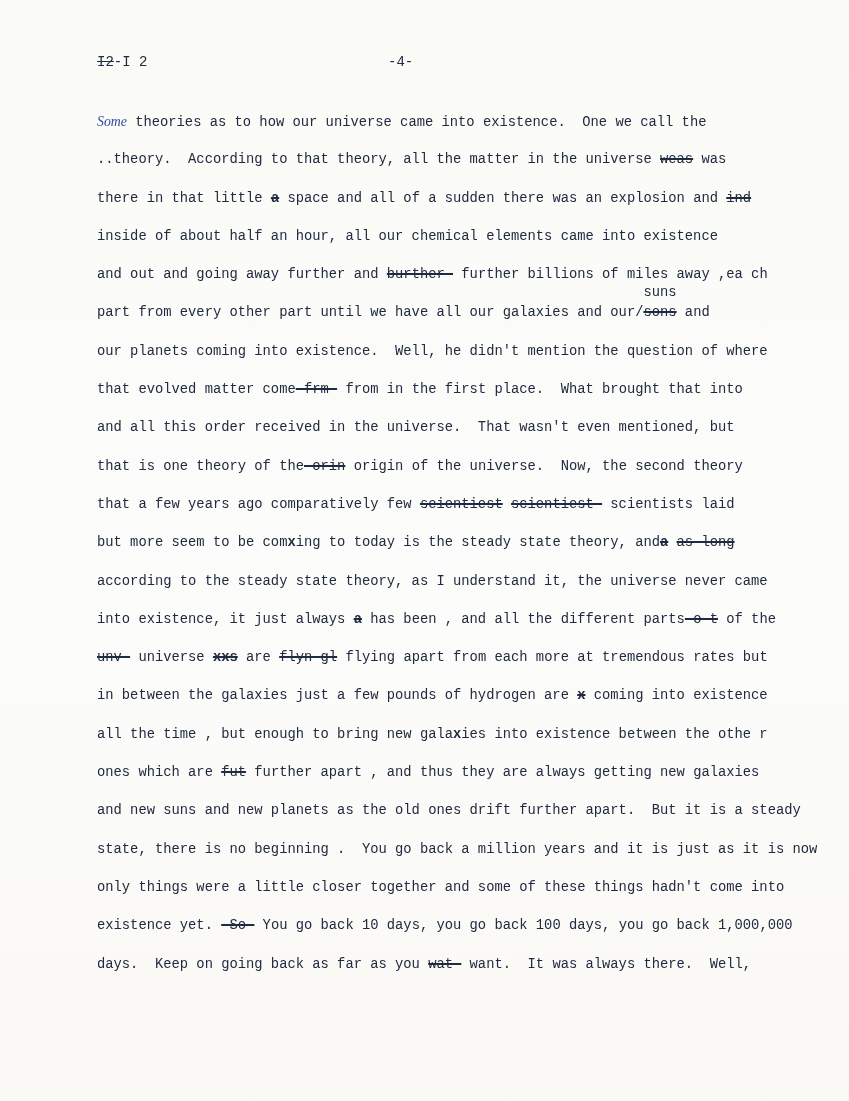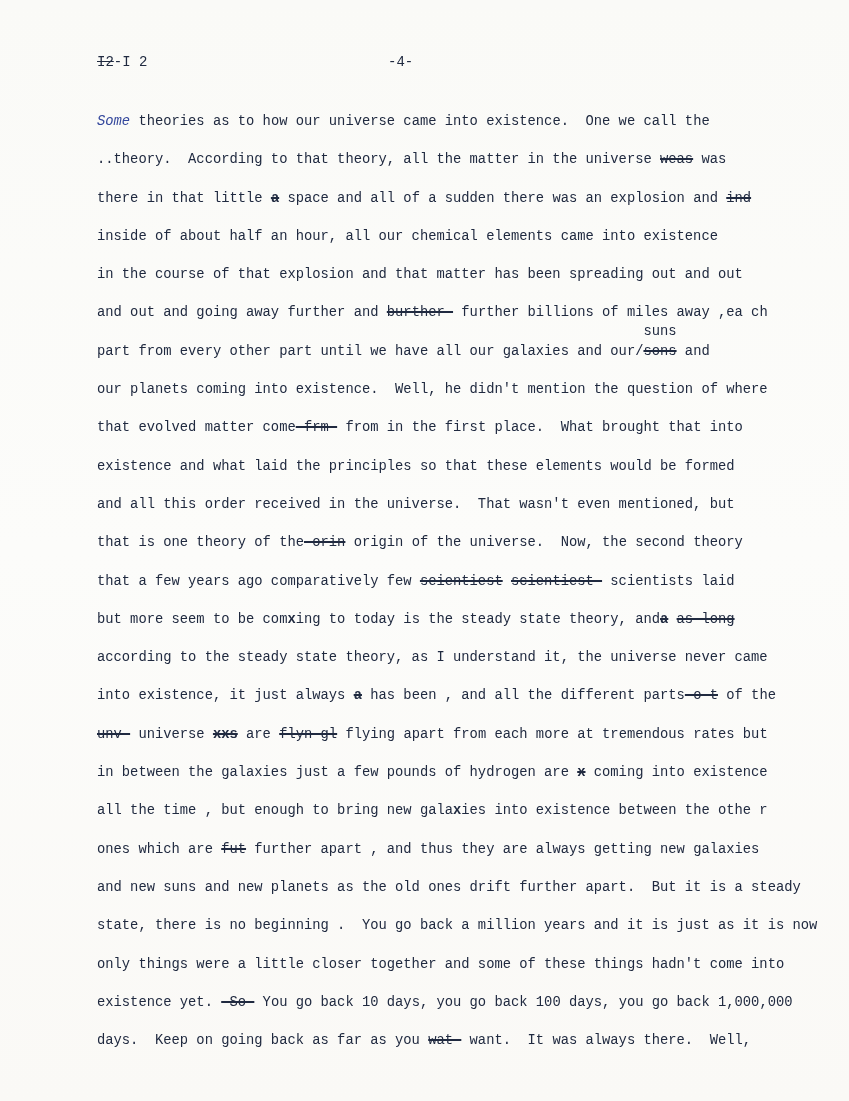--- a/index.html
+++ b/index.html
@@ -61,20 +61,21 @@
     font-weight: bold;
   }
   .blot {
     font-weight: bold;
     text-decoration: line-through;
     text-decoration-thickness: 2px;
   }
   .ins {
     font-style: italic;
     color: #33479c;
+    font-family: Liberation Serif, serif;
   }
   .above {
     display: inline-block;
     width: 0;
     overflow: visible;
     position: relative;
     top: -20px;
     line-height: 1;
     white-space: pre;
     vertical-align: baseline;
@@ -86,26 +87,24 @@
 <div class="page">
   <div class="header">
     <span class="doc-id"><s>I2</s><span>-I 2</span></span>
     <span class="page-num">-4-</span>
   </div>
   <div class="body-text">
       <div class="line"><span class="ins">Some</span><span> theories as to how our universe came into existence.  One we call the</span></div>
       <div class="line"><span>..theory.  According to that theory, all the matter in the universe </span><span class="st">weas</span><span> was</span></div>
       <div class="line"><span>there in that little </span><span class="blot">a</span><span> space and all of a sudden there was an explosion and </span><span class="st">ind</span></div>
       <div class="line"><span>inside of about half an hour, all our chemical elements came into existence</span></div>
-      <div class="line"><span>in the course of that explosion and that matter has been spreading out and out</span></div>
       <div class="line"><span>and out and going away further and </span><span class="st">burther-</span><span> further billions of miles away ,ea ch</span></div>
       <div class="line"><span>part from every other part until we have all our galaxies and our/</span><span class="above">suns</span><span class="st">sons</span><span> and</span></div>
       <div class="line"><span>our planets coming into existence.  Well, he didn't mention the question of where</span></div>
       <div class="line"><span>that evolved matter come</span><span class="st">-frm-</span><span> from in the first place.  What brought that into</span></div>
-      <div class="line"><span>existence and what laid the principles so that these elements would be formed</span></div>
       <div class="line"><span>and all this order received in the universe.  That wasn't even mentioned, but</span></div>
       <div class="line"><span>that is one theory of the</span><span class="st">-orin</span><span> origin of the universe.  Now, the second theory</span></div>
       <div class="line"><span>that a few years ago comparatively few </span><span class="st">seientiest</span><span> </span><span class="st">scientiest-</span><span> scientists laid</span></div>
       <div class="line"><span>but more seem to be com</span><span class="ovr">x</span><span>ing to today is the steady state theory, and</span><span class="blot">a</span><span> </span><span class="st">as long</span></div>
       <div class="line"><span>according to the steady state theory, as I understand it, the universe never came</span></div>
       <div class="line"><span>into existence, it just always </span><span class="blot">a</span><span> has been , and all the different parts</span><span class="st">-o t</span><span> of the</span></div>
       <div class="line"><span class="st">unv-</span><span> universe </span><span class="blot">xxs</span><span> are </span><span class="st">flyn-gl</span><span> flying apart from each more at tremendous rates but</span></div>
       <div class="line"><span>in between the galaxies just a few pounds of hydrogen are </span><span class="blot">x</span><span> coming into existence</span></div>
       <div class="line"><span>all the time , but enough to bring new gala</span><span class="ovr">x</span><span>ies into existence between the othe r</span></div>
       <div class="line"><span>ones which are </span><span class="st">fut</span><span> further apart , and thus they are always getting new galaxies</span></div>

